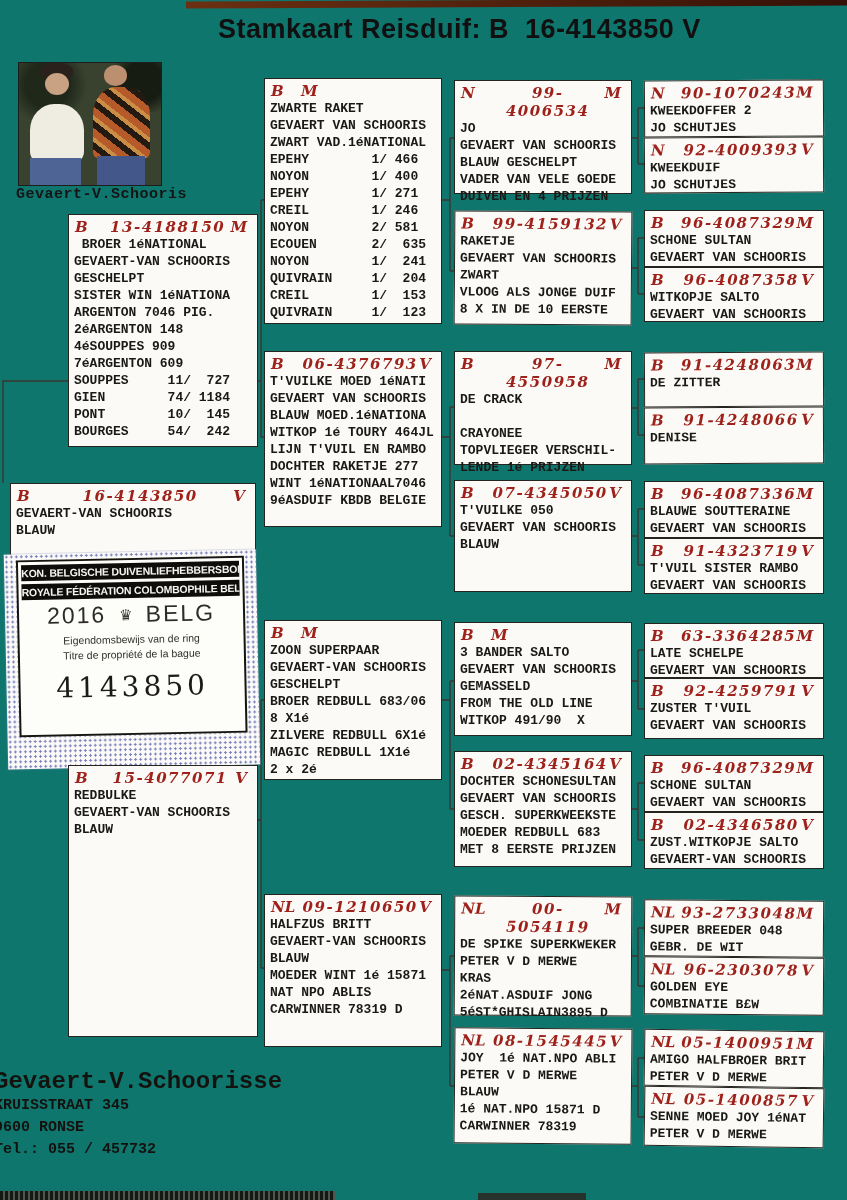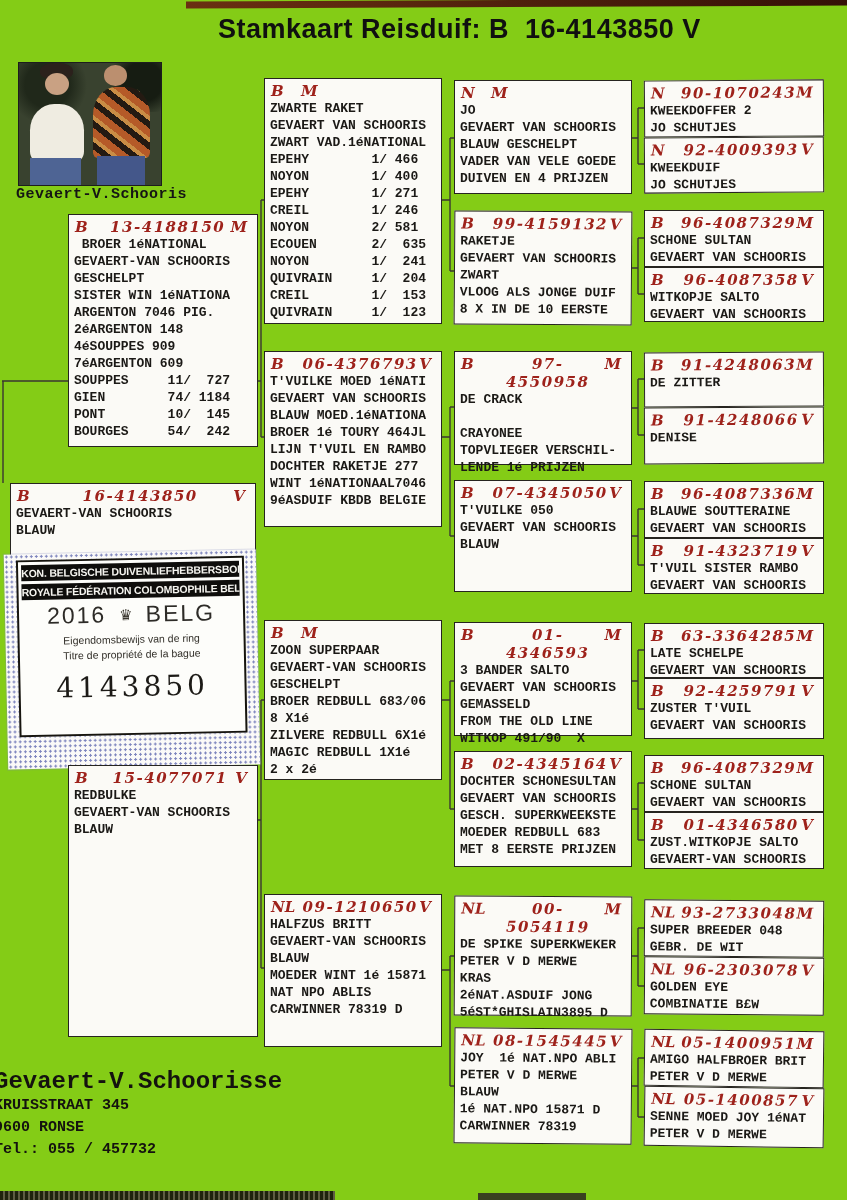--- a/index.html
+++ b/index.html
@@ -1,16 +1,16 @@
 <!DOCTYPE html>
 <html><head>
 <meta charset="utf-8">
 <style>
   html,body{margin:0;padding:0;background:#e8e4dc;}
-  .page{position:relative;width:847px;height:1200px;margin:0 auto;background:#84cc16;overflow:hidden;
+  .page{position:relative;width:847px;height:1200px;margin:0 auto;background:#0f766e;overflow:hidden;
         font-family:"Liberation Sans",sans-serif;}
   
   .artifact{position:absolute;}
   .artifact-top{left:186px;top:0;width:661px;height:7px;background:linear-gradient(90deg,#6a3012,#351107);transform:skewY(-0.25deg);}
   .artifact-bottom-1{left:0;top:1191px;width:335px;height:9px;background:repeating-linear-gradient(90deg,#14100c 0 3px,#5a5048 3px 5px);opacity:.9;}
   .artifact-bottom-2{left:478px;top:1193px;width:108px;height:7px;background:#2c2722;opacity:.85;}
 
   .title{position:absolute;left:218px;top:14px;font:700 27px "Liberation Sans",sans-serif;color:#101010;white-space:pre;letter-spacing:.5px;}
 
   
@@ -156,21 +156,21 @@
       </div>
       <div class="pbox" style="left: 264px; top: 351px; width: 178px; height: 176px;">
         <div class="phead">
           <span class="country">B</span>
           <span class="ringno">06-4376793</span>
           <span class="sex">V</span>
         </div>
         <div class="pline">T'VUILKE MOED 1éNATI</div>
         <div class="pline">GEVAERT VAN SCHOORIS</div>
         <div class="pline">BLAUW MOED.1éNATIONA</div>
-        <div class="pline">BROER 1é TOURY 464JL</div>
+        <div class="pline">WITKOP 1é TOURY 464JL</div>
         <div class="pline">LIJN T'VUIL EN RAMBO</div>
         <div class="pline">DOCHTER RAKETJE 277</div>
         <div class="pline">WINT 1éNATIONAAL7046</div>
         <div class="pline">9éASDUIF KBDB BELGIE</div>
       </div>
       <div class="pbox" style="left: 264px; top: 620px; width: 178px; height: 160px;">
         <div class="phead">
           <span class="country">B</span>
           <span class="sex">M</span>
         </div>
@@ -192,20 +192,21 @@
         <div class="pline">HALFZUS BRITT</div>
         <div class="pline">GEVAERT-VAN SCHOORIS</div>
         <div class="pline">BLAUW</div>
         <div class="pline">MOEDER WINT 1é 15871</div>
         <div class="pline">NAT NPO ABLIS</div>
         <div class="pline">CARWINNER 78319 D</div>
       </div>
       <div class="pbox" style="left: 454px; top: 80px; width: 178px; height: 114px;">
         <div class="phead">
           <span class="country">N</span>
+          <span class="ringno">99-4006534</span>
           <span class="sex">M</span>
         </div>
         <div class="pline">JO</div>
         <div class="pline">GEVAERT VAN SCHOORIS</div>
         <div class="pline">BLAUW GESCHELPT</div>
         <div class="pline">VADER VAN VELE GOEDE</div>
         <div class="pline">DUIVEN EN 4 PRIJZEN</div>
       </div>
       <div class="pbox" style="left: 454px; top: 211px; width: 178px; height: 114px; transform: rotate(0.4deg);">
         <div class="phead">
@@ -237,21 +238,20 @@
           <span class="ringno">07-4345050</span>
           <span class="sex">V</span>
         </div>
         <div class="pline">T'VUILKE 050</div>
         <div class="pline">GEVAERT VAN SCHOORIS</div>
         <div class="pline">BLAUW</div>
       </div>
       <div class="pbox" style="left: 454px; top: 622px; width: 178px; height: 114px;">
         <div class="phead">
           <span class="country">B</span>
-          <span class="ringno">01-4346593</span>
           <span class="sex">M</span>
         </div>
         <div class="pline">3 BANDER SALTO</div>
         <div class="pline">GEVAERT VAN SCHOORIS</div>
         <div class="pline">GEMASSELD</div>
         <div class="pline">FROM THE OLD LINE</div>
         <div class="pline">WITKOP 491/90  X</div>
       </div>
       <div class="pbox" style="left: 454px; top: 751px; width: 178px; height: 116px;">
         <div class="phead">
@@ -382,21 +382,21 @@
           <span class="country">B</span>
           <span class="ringno">96-4087329</span>
           <span class="sex">M</span>
         </div>
         <div class="pline">SCHONE SULTAN</div>
         <div class="pline">GEVAERT VAN SCHOORIS</div>
       </div>
       <div class="pbox" style="left: 644px; top: 812px; width: 180px; height: 57px;">
         <div class="phead">
           <span class="country">B</span>
-          <span class="ringno">01-4346580</span>
+          <span class="ringno">02-4346580</span>
           <span class="sex">V</span>
         </div>
         <div class="pline">ZUST.WITKOPJE SALTO</div>
         <div class="pline">GEVAERT-VAN SCHOORIS</div>
       </div>
       <div class="pbox" style="left: 644px; top: 900px; width: 180px; height: 57px; transform: rotate(0.5deg);">
         <div class="phead">
           <span class="country">NL</span>
           <span class="ringno">93-2733048</span>
           <span class="sex">M</span>

